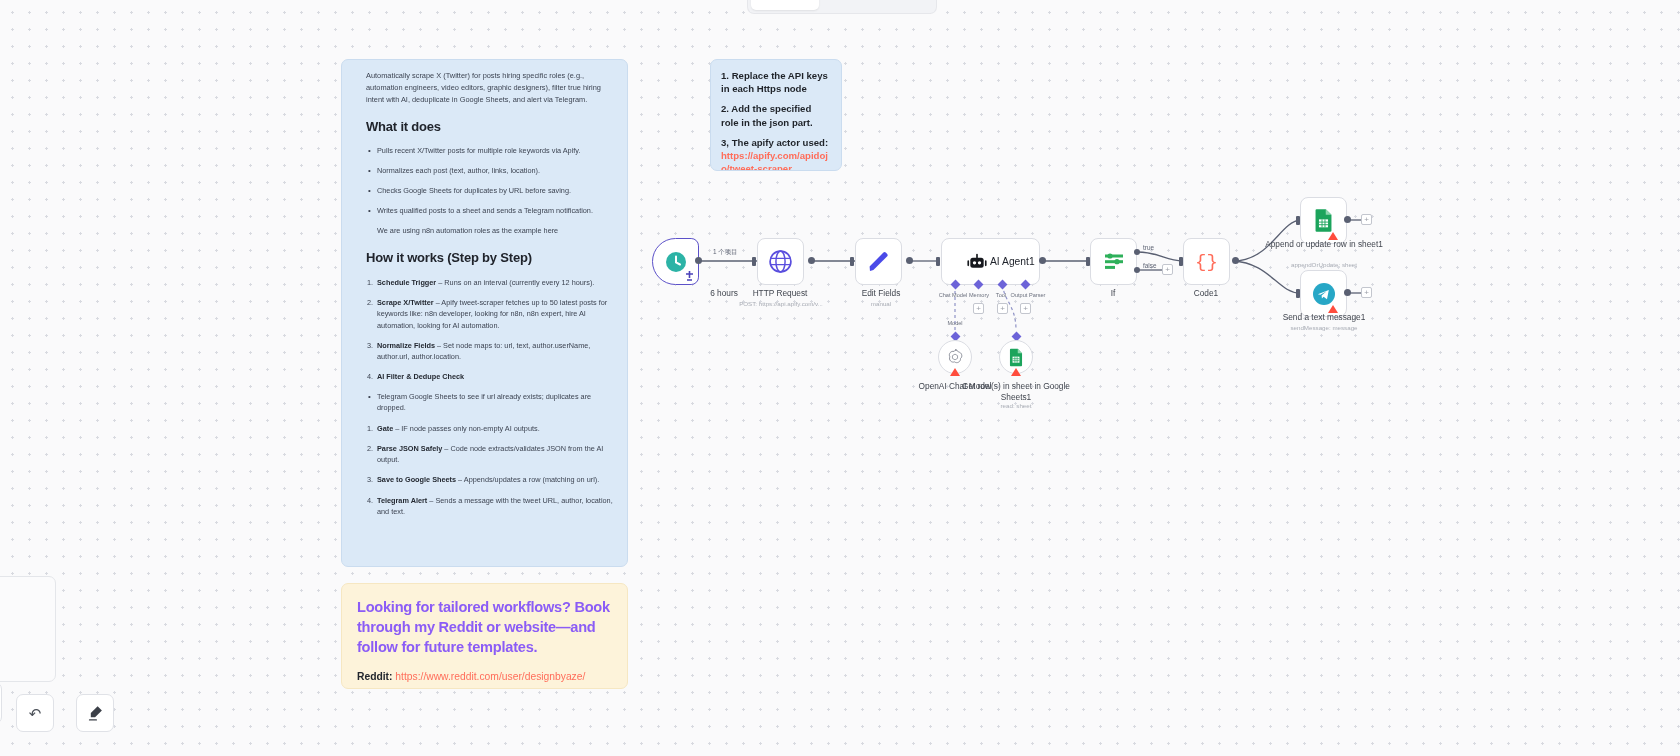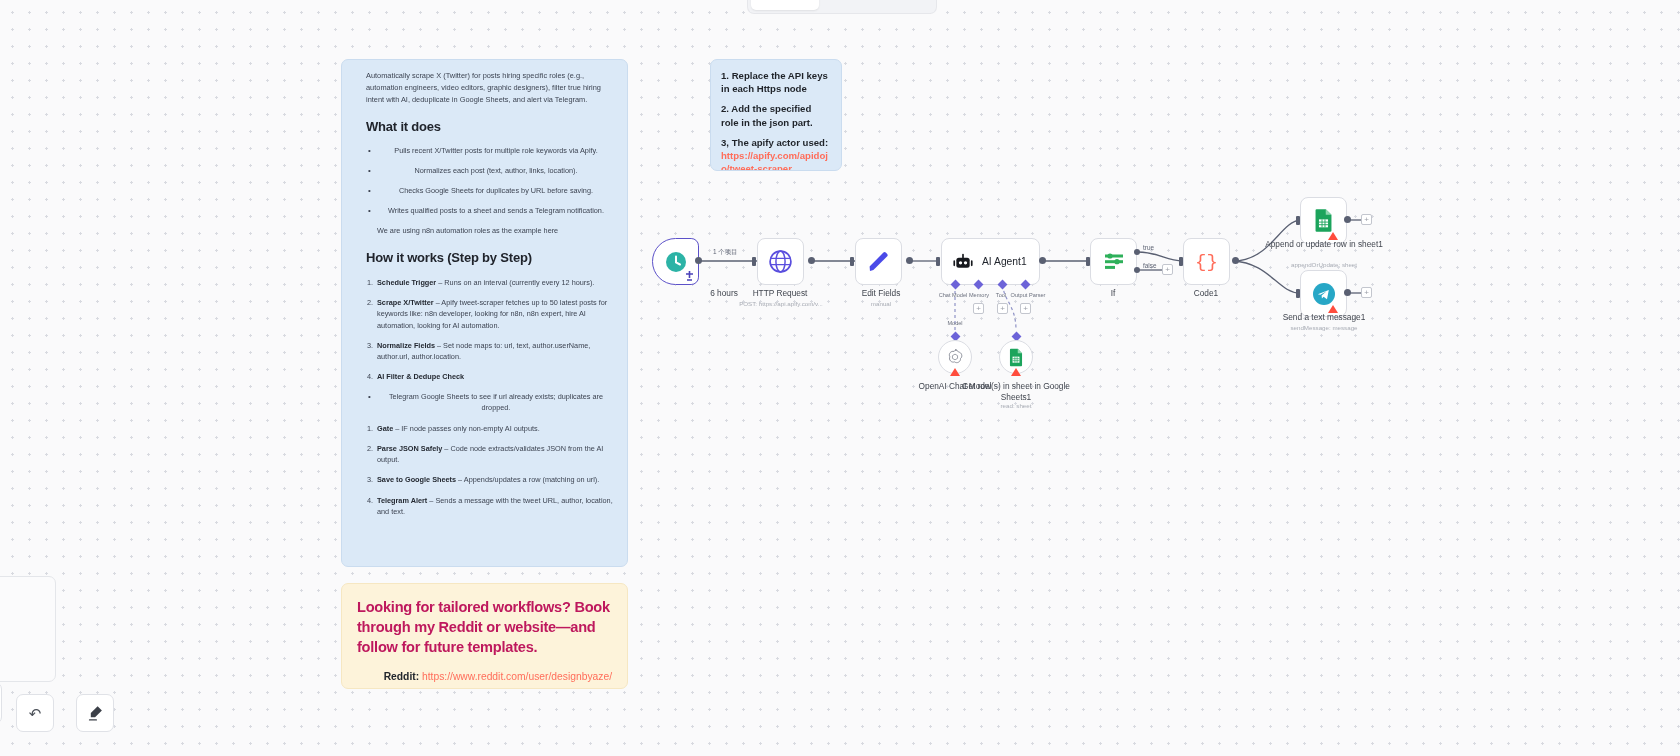--- a/index.html
+++ b/index.html
@@ -63,21 +63,21 @@
     color: #3d4452;
     margin-bottom: 11px;
   }
   .note-blue-big h2 {
     font-size: 13px;
     font-weight: 700;
     color: #20242c;
     margin: 13px 0 12px;
     letter-spacing: -.2px;
   }
-  .note-blue-big ul { list-style: none; margin: 0 0 8px 0; text-align: center; }
+  .note-blue-big ul { list-style: none; margin: 0 0 8px 0; }
   .note-blue-big ul li {
     font-size: 7.3px;
     line-height: 1.5;
     color: #3d4452;
     padding-left: 11px;
     position: relative;
     margin-bottom: 9px;
   }
   .note-blue-big ul li:before {
     content: "•";
@@ -105,30 +105,29 @@
     left: 341px; top: 583px;
     width: 287px; height: 106px;
     background: #fdf3da;
     border: 1px solid #f6e7c2;
     padding: 14px 15px;
   }
   .note-yellow h3 {
     font-size: 14.6px;
     font-weight: 700;
     line-height: 1.37;
-    color: #be185d;
+    color: #8b5cf6;
     margin-bottom: 11px;
     letter-spacing: -.25px;
   }
   .note-yellow .linkrow {
     font-size: 10.3px;
     line-height: 1.62;
     color: #22262d;
     font-weight: 600;
-    text-align: right;
   }
   .note-yellow .linkrow a { color: #ff6d5a; text-decoration: none; font-weight: 400; }
 
   .note-blue-small {
     left: 710px; top: 59px;
     width: 132px; height: 112px;
     background: #dbe9f7;
     border: 1px solid #cadcef;
     padding: 9px 10px;
   }
@@ -154,22 +153,22 @@
   }
   .node.sq { width: 47px; height: 47px; }
   .node.trigger {
     width: 47px; height: 47px;
     border: 1.4px solid #5c51c9;
     border-radius: 24px 8px 8px 24px;
   }
   .node.agent {
     width: 99px; height: 47px;
     justify-content: flex-start;
-    padding-left: 11px;
-    gap: 9px;
+    padding-left: 25px;
+    gap: 3px;
   }
   .nodelabel {
     position: absolute;
     text-align: center;
     font-size: 8.3px;
     color: #40454e;
     line-height: 1.32;
     width: 130px;
   }
   .nodesub {

